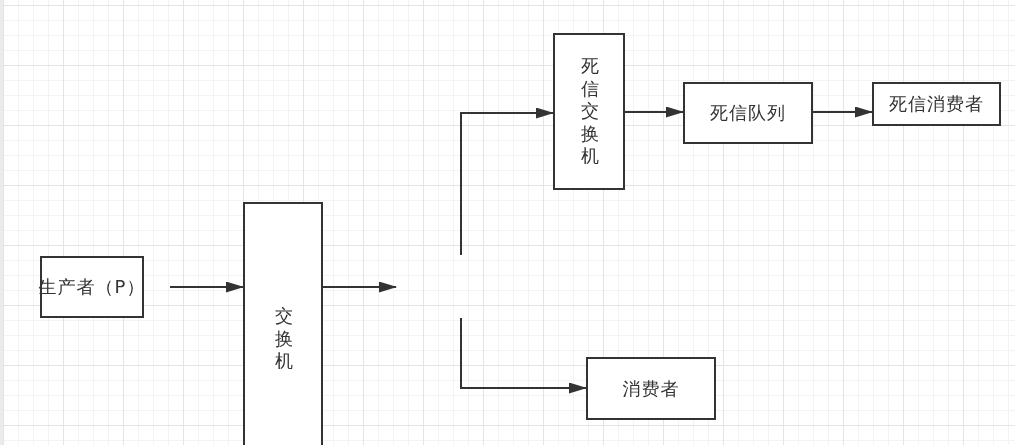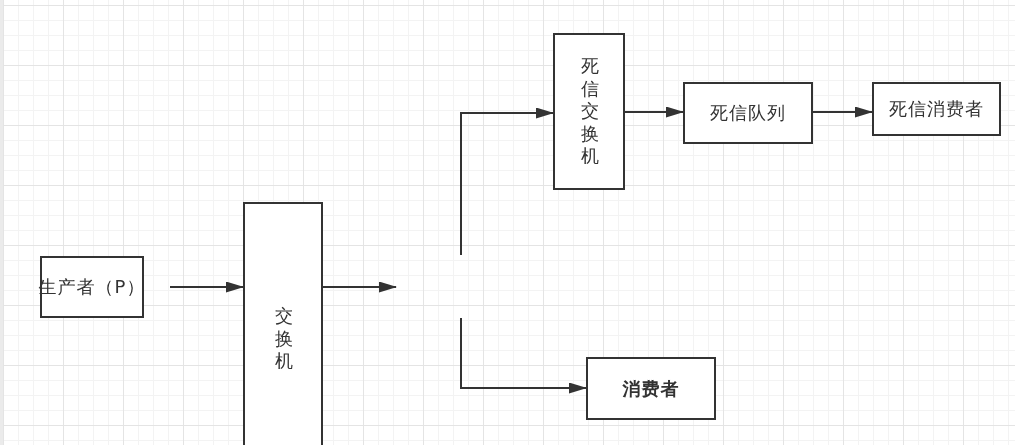--- a/index.html
+++ b/index.html
@@ -59,22 +59,22 @@
     fill: none;
     stroke: var(--connector, #333333);
     stroke-width: 2;
   }
   
   .n-producer        { left: 40px;  top: 256px; width: 104px; height: 62px; }
   .n-exchange        { left: 243px; top: 154px; width: 80px;  height: 274px; margin-top: 48px; }
   .n-queue           { left: 396px; top: 255px; width: 130px; height: 63px; }
   .n-dlx             { left: 553px; top: 33px;  width: 72px;  height: 157px; }
   .n-dlq             { left: 683px; top: 82px;  width: 130px; height: 62px; }
-  .n-dlc             { left: 872px; top: 82px;  width: 129px; height: 54px; }
-  .n-consumer        { left: 586px; top: 357px; width: 130px; height: 63px; font-weight: bold; }
+  .n-dlc             { left: 872px; top: 82px;  width: 129px; height: 44px; }
+  .n-consumer        { left: 586px; top: 357px; width: 130px; height: 63px; }
 </style>
 </head>
 <body>
 
 <div class="canvas">
 
   <div class="edge-strip"></div>
 
   <svg class="connectors" viewBox="0 0 1015 445" xmlns="http://www.w3.org/2000/svg">
     <defs>

